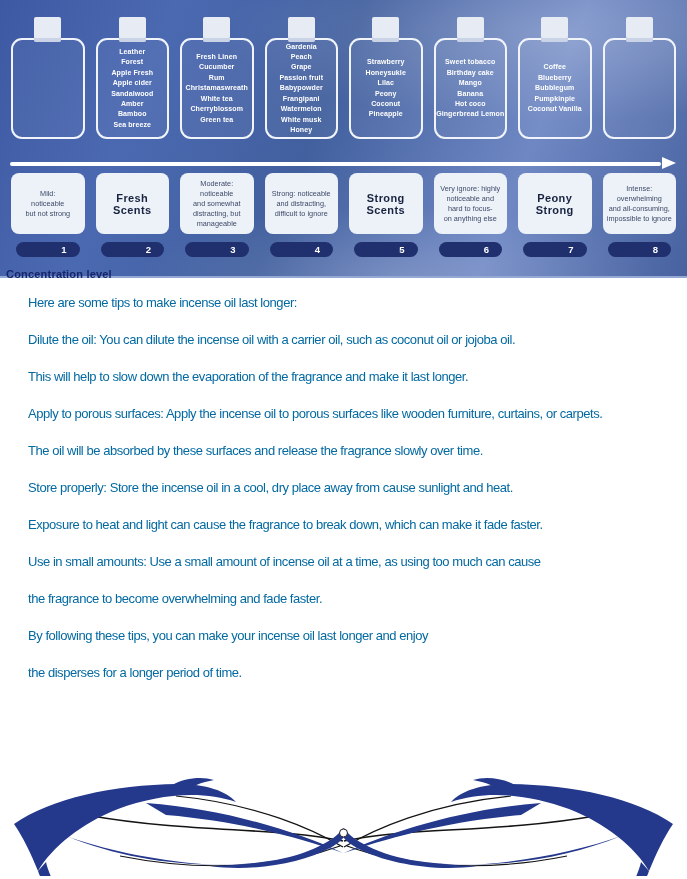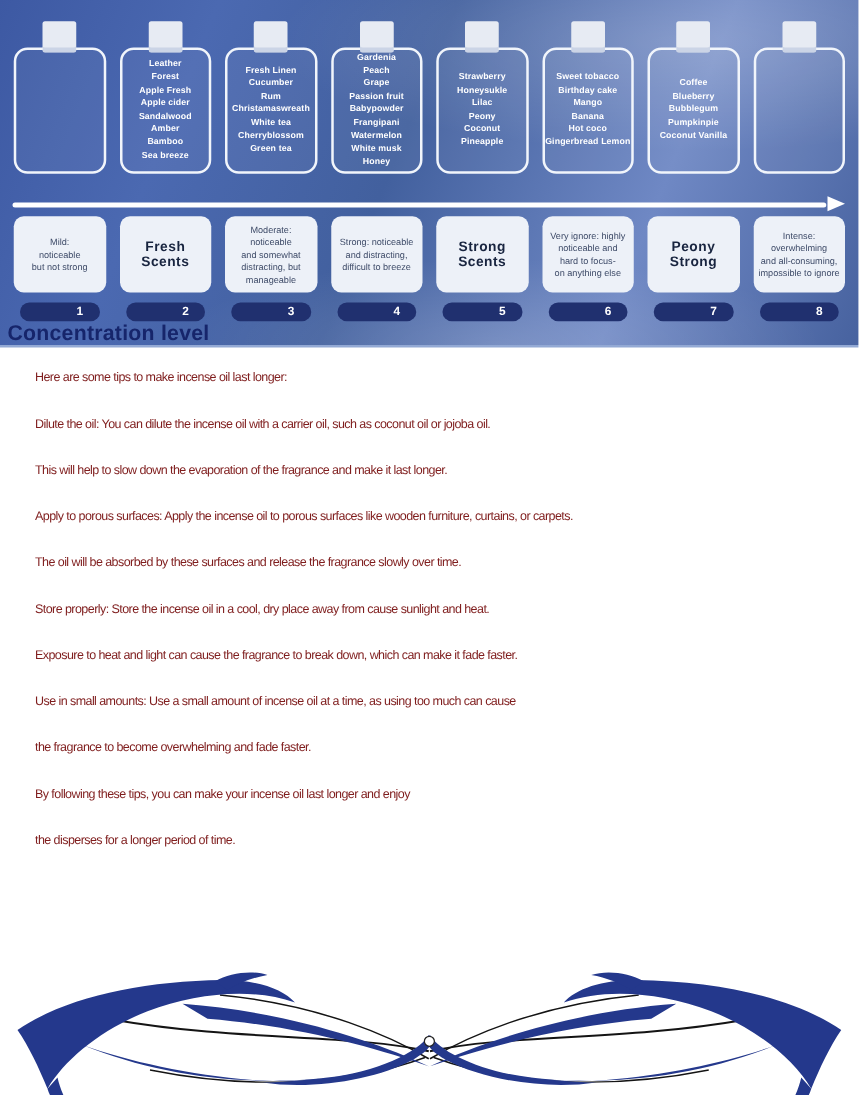--- a/index.html
+++ b/index.html
@@ -59,29 +59,29 @@
   .level-box.big   { font-size:11px; font-weight:bold; color:#18243f; letter-spacing:0.4px; }
 
   .pills-row { top:242px; }
   .pill {
     background:#20306f; border-radius:8px; height:15px; margin:0 5px;
     color:#ffffff; font-size:9.5px; font-weight:bold; text-align:right;
     padding-right:13px; line-height:15px; box-sizing:border-box;
   }
 
   .axis-title {
-    position:absolute; left:6px; top:257px;
-    font-size:17px; font-weight:bold; color:#16256b; letter-spacing:0.2px;
+    position:absolute; left:6px; top:268px;
+    font-size:11px; font-weight:bold; color:#16256b; letter-spacing:0.2px;
   }
 
   
   .tips { position:absolute; top:296px; left:28px; right:0; }
   .tips p {
-    margin:0 0 23px 0; font-size:10px; line-height:14px;
-    letter-spacing:-0.45px; color:#7f1d1d; white-space:nowrap;
+    margin:0 0 23px 0; font-size:13px; line-height:14px;
+    letter-spacing:-0.45px; color:#0369a1; white-space:nowrap;
   }
 
   
   .flourish { position:absolute; top:776px; left:0; width:687px; height:100px; }
 </style>
 </head>
 <body>
 
 <div class="page">
 
@@ -166,21 +166,21 @@
       <div class="level-box small">Mild:
 noticeable
 but not strong</div>
       <div class="level-box big">Fresh Scents</div>
       <div class="level-box small">Moderate: noticeable
 and somewhat
 distracting, but
 manageable</div>
       <div class="level-box small">Strong: noticeable
 and distracting,
-difficult to breeze</div>
+difficult to ignore</div>
       <div class="level-box big">Strong Scents</div>
       <div class="level-box small">Very ignore: highly
 noticeable and
 hard to focus-
 on anything else</div>
       <div class="level-box big">Peony Strong</div>
       <div class="level-box small">Intense:
 overwhelming
 and all-consuming,
 impossible to ignore</div>

